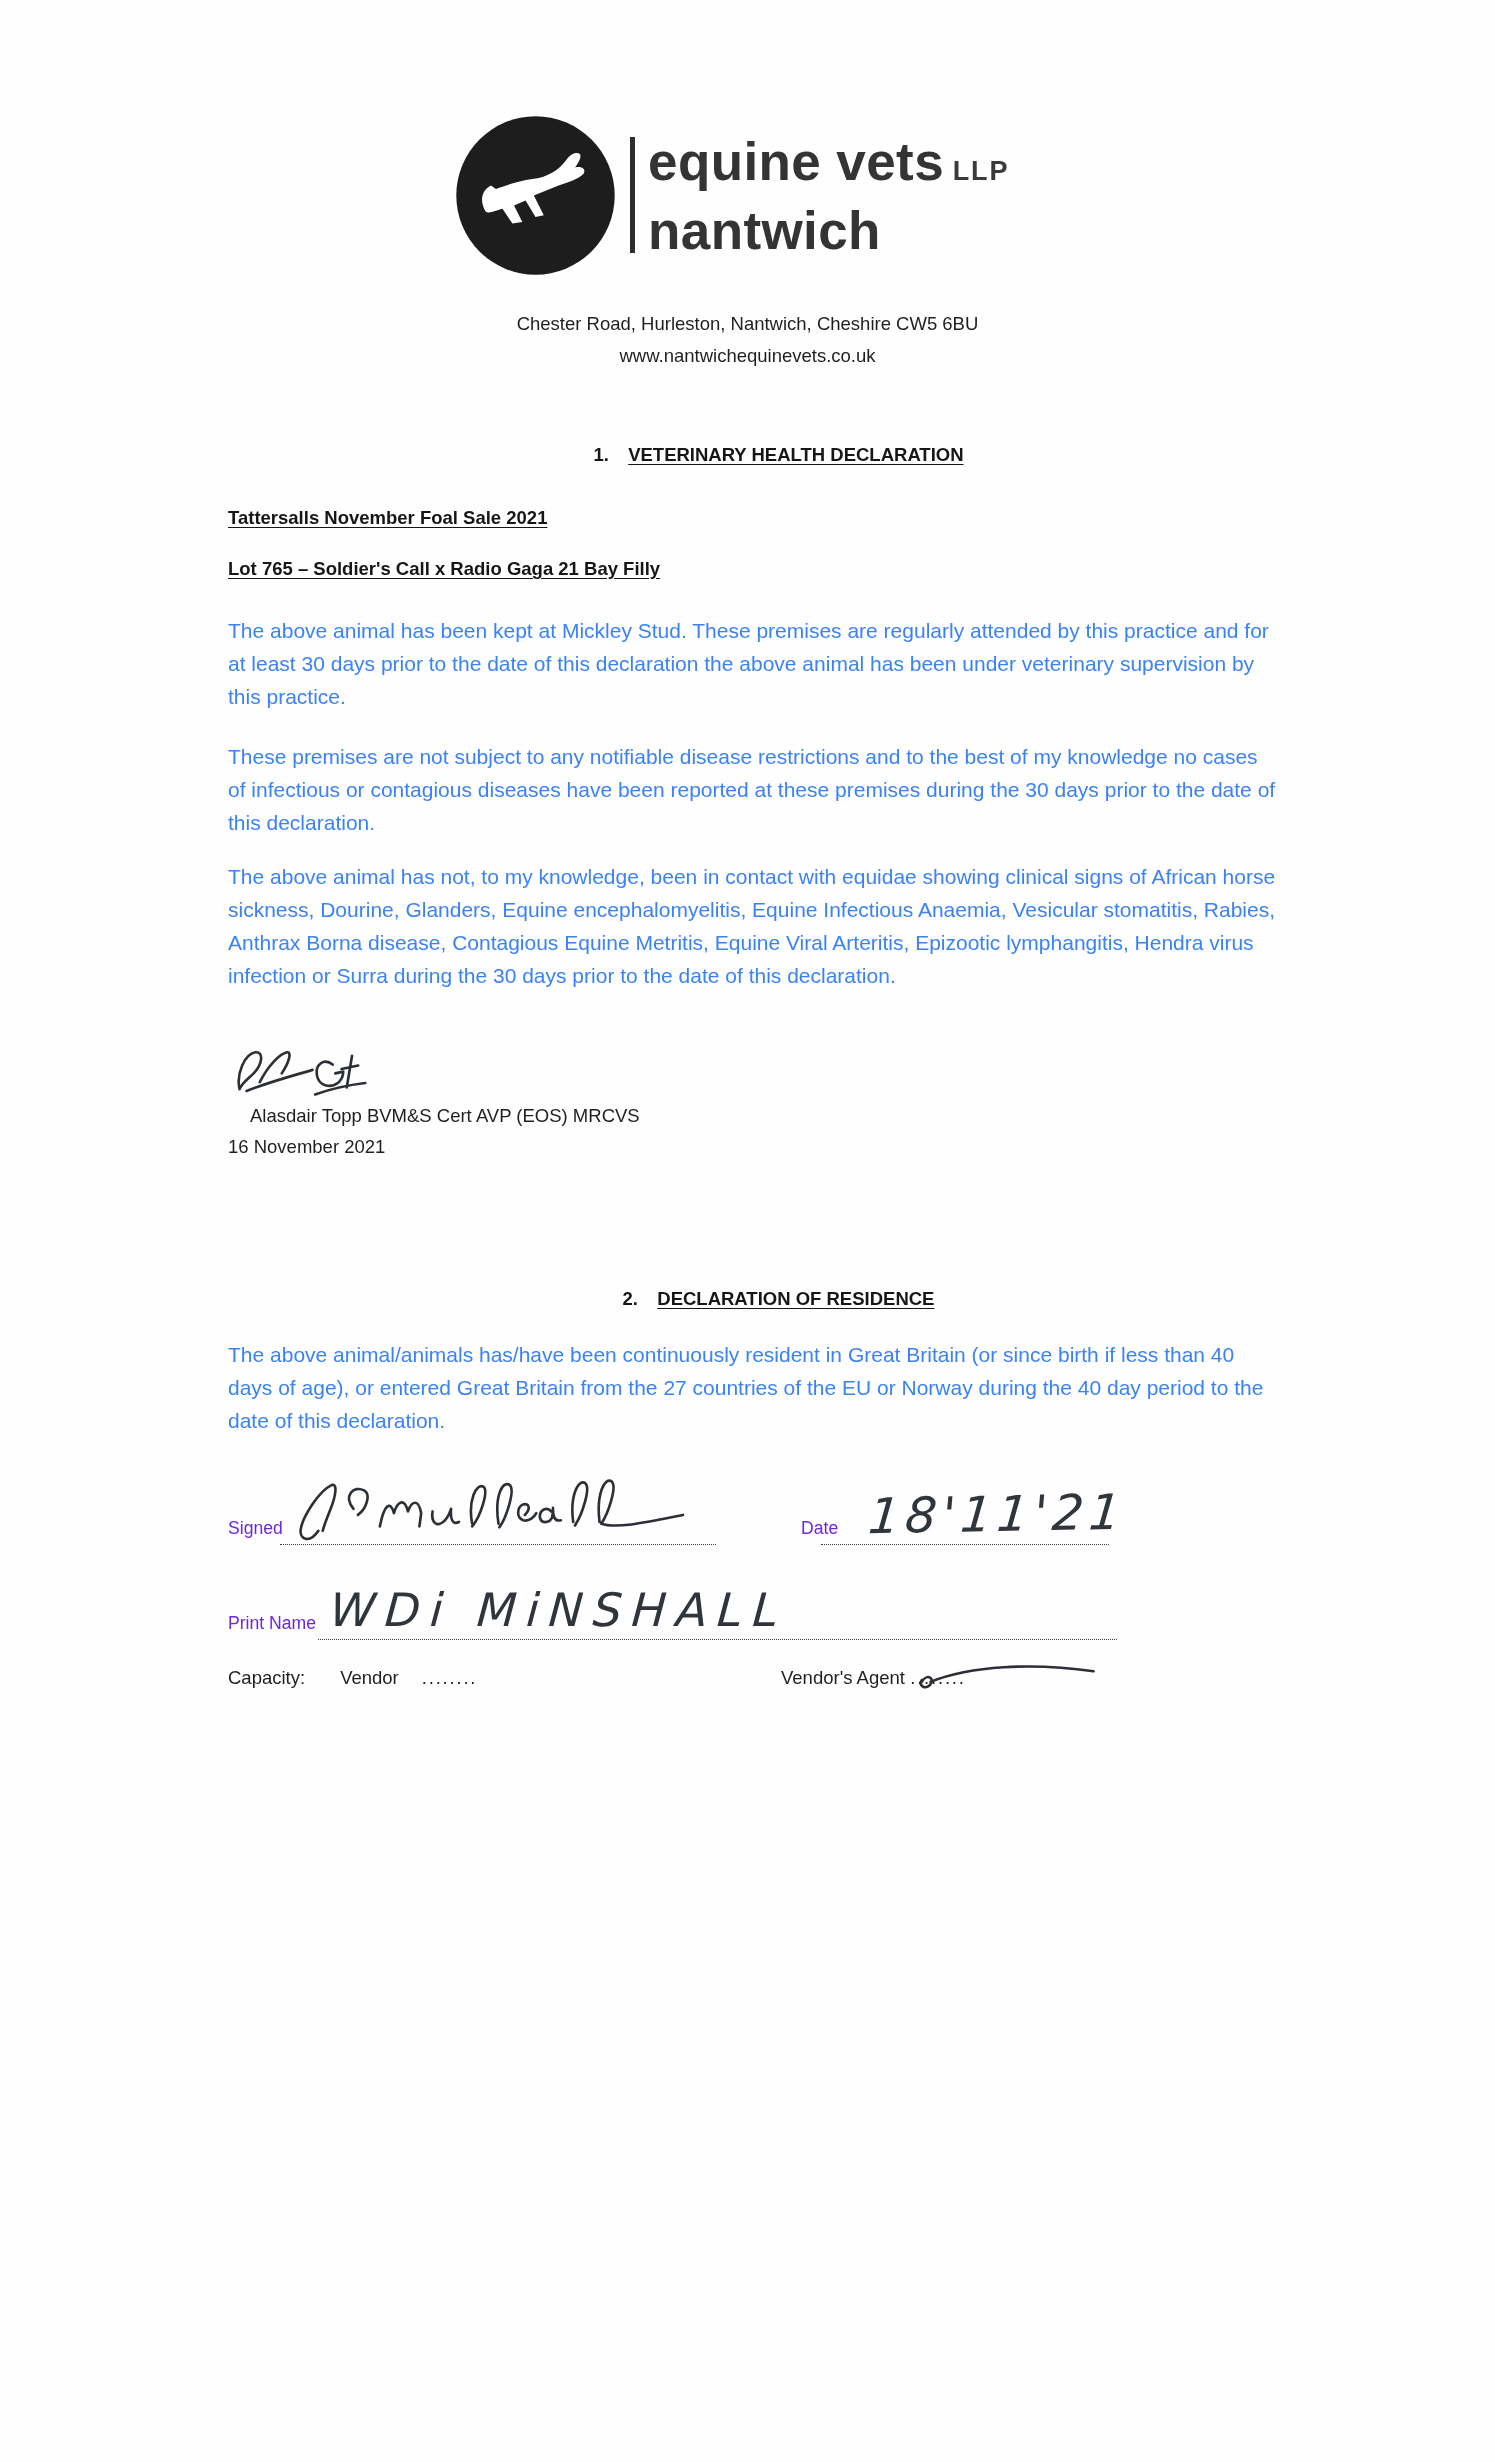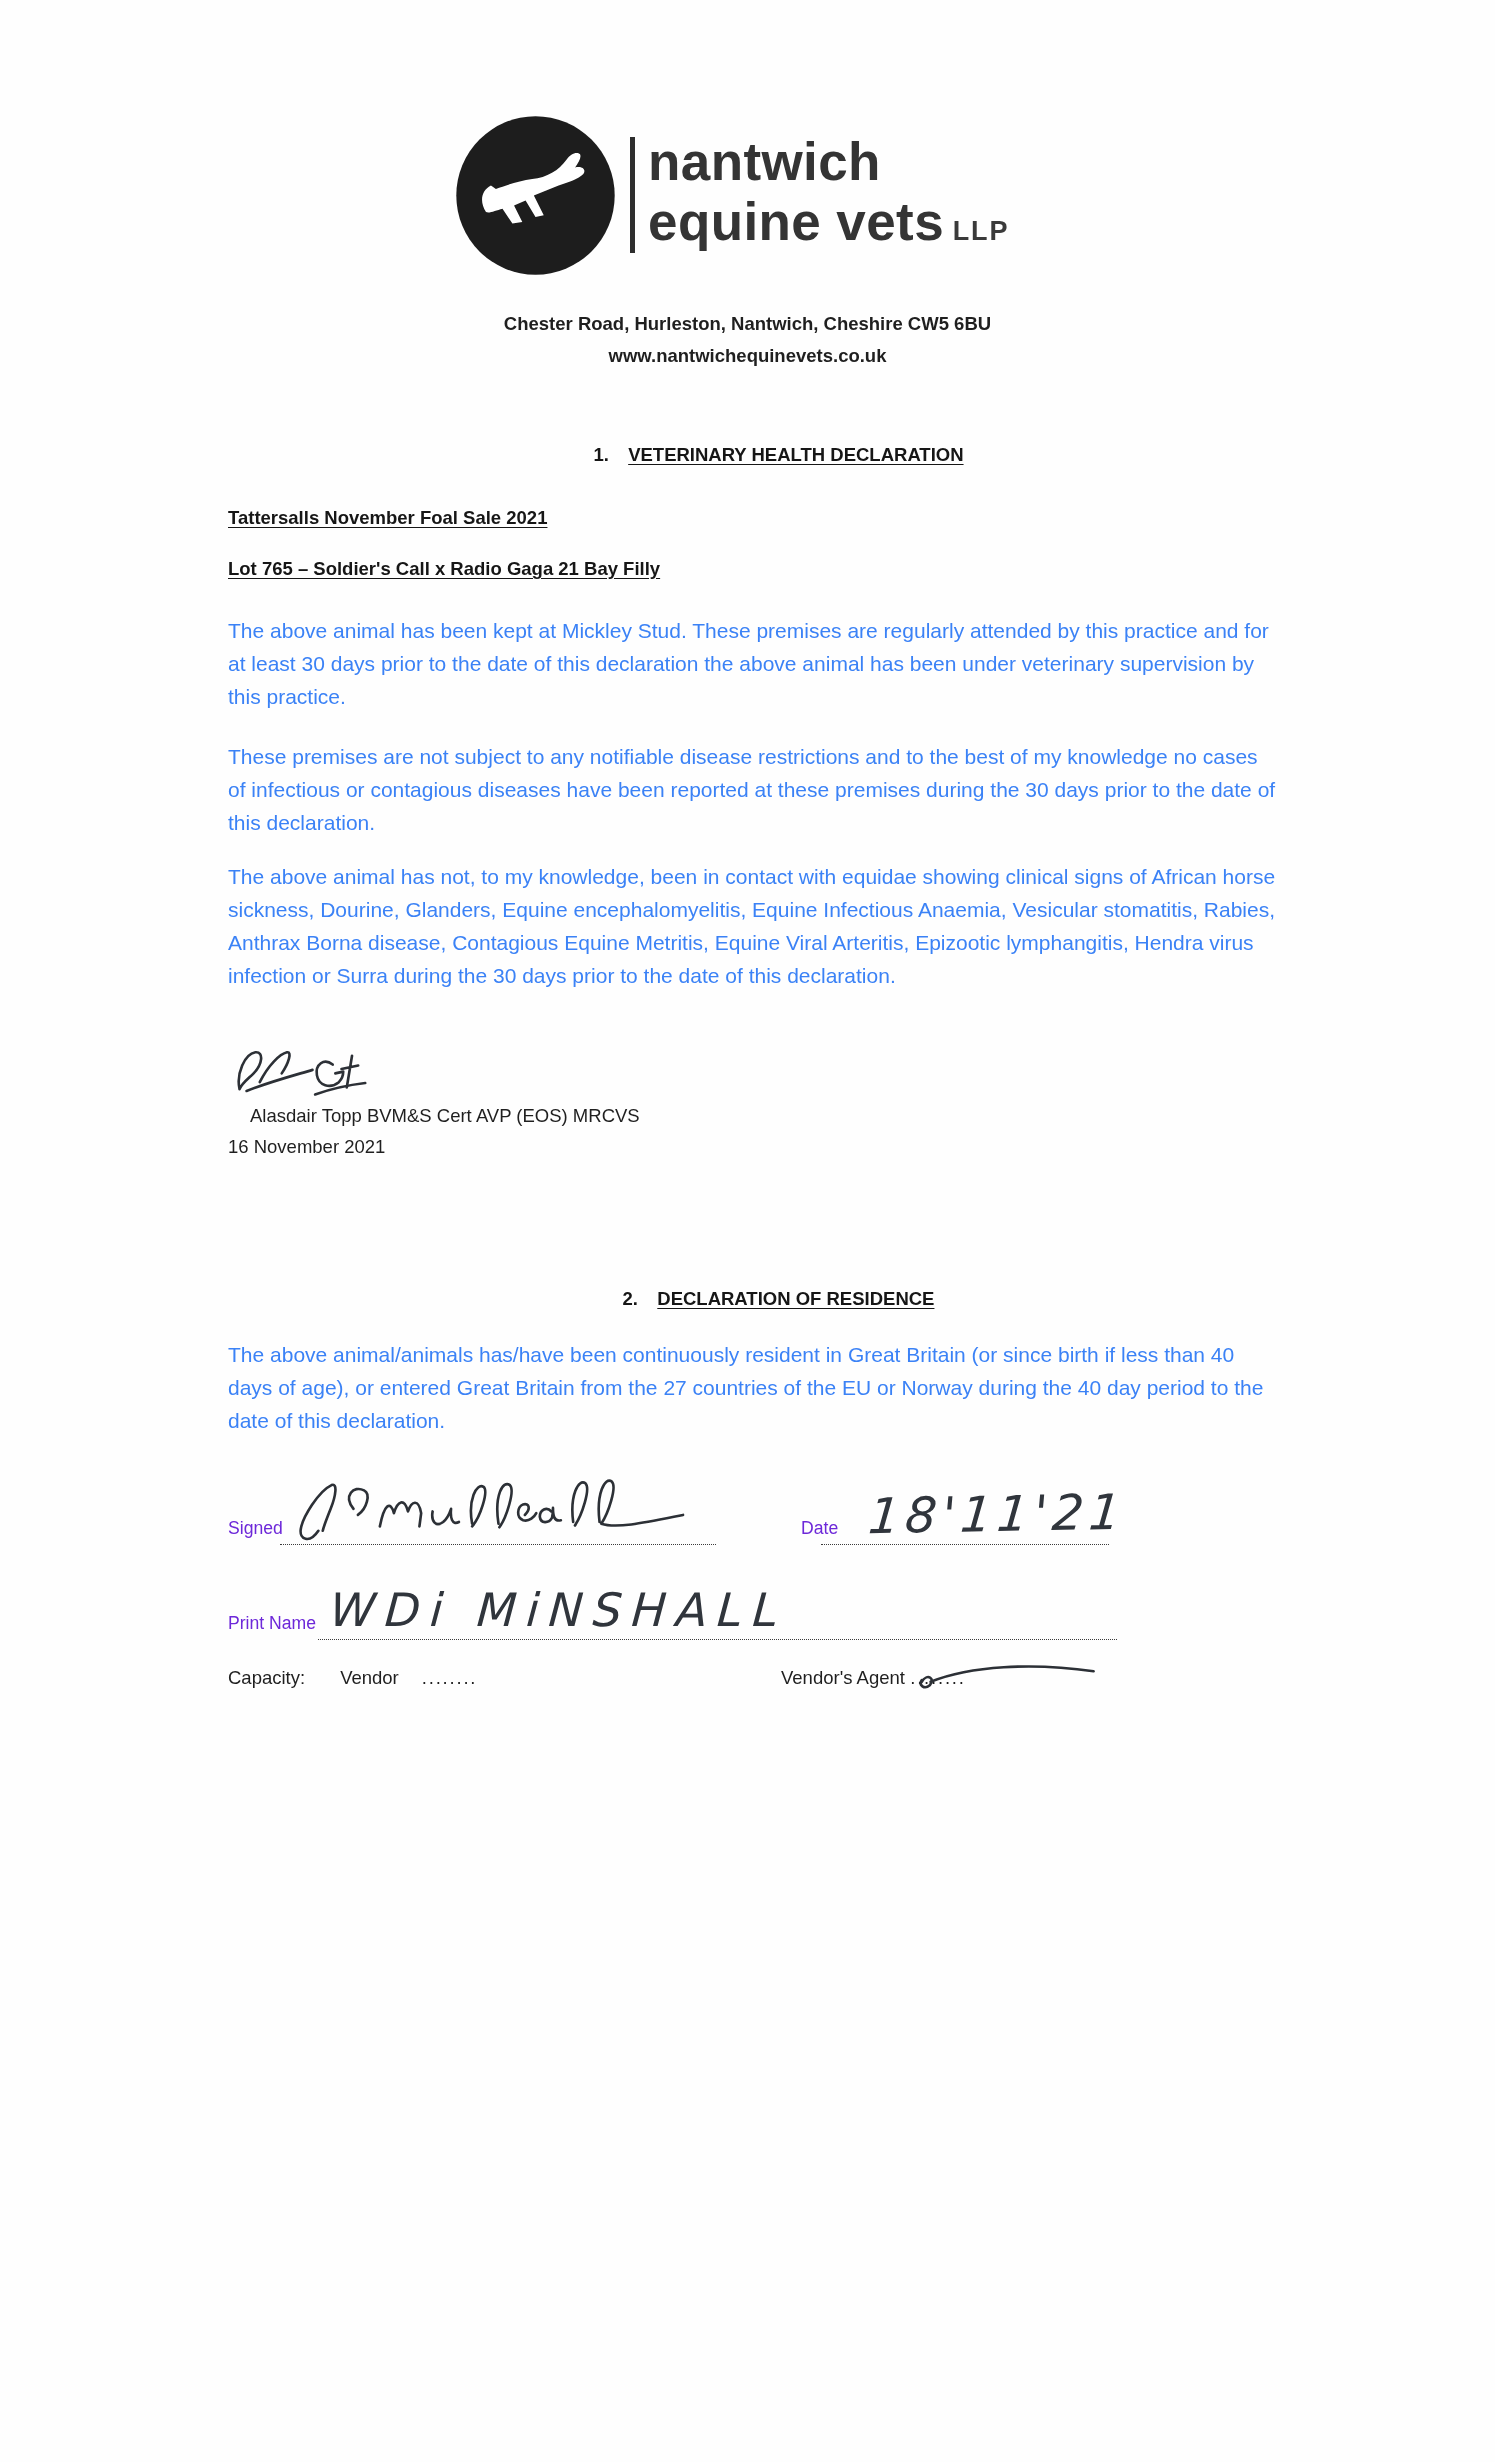--- a/index.html
+++ b/index.html
@@ -13,21 +13,21 @@
     overflow:hidden;
   }
   .abs { position:absolute; }
 
   
   .logo-svg { left:453px; top:113px; width:165px; height:165px; }
   .brand-bar { left:630px; top:137px; width:5.3px; height:116px; background:#2e2e2e; }
   .brand-text { left:648px; top:132px; font-size:53px; line-height:60px; font-weight:700; color:#343434; letter-spacing:0.4px; }
   .brand-suffix { font-size:27px; font-weight:600; letter-spacing:1.8px; margin-left:8.8px; color:#3a3a3a; }
 
-  .address-block { left:0; top:308px; width:1495px; text-align:center; font-size:18.5px; line-height:32px; color:#1f1f1f;font-weight:bold; }
+  .address-block { left:0; top:308px; width:1495px; text-align:center; font-size:18.5px; line-height:32px; color:#1f1f1f; }
 
   
   .sec-heading { left:0; width:1495px; text-align:center; padding-left:62px; font-size:18.5px; font-weight:700; color:#161616; }
   .sec-heading .num { margin-right:19.3px; }
   .sec-heading .ttl { text-decoration:underline; text-underline-offset:2.6px; }
 
   .sub-heading { left:228px; font-size:18.5px; font-weight:700; text-decoration:underline; text-underline-offset:2.6px; color:#161616; }
 
   .para { left:228px; width:1051px; font-size:21px; line-height:33px; color:#3b82f6; }
 
@@ -50,22 +50,22 @@
 <body>
 
 <div class="page">
 
   <svg class="abs logo-svg" viewBox="0 0 100 100">
     <circle cx="50" cy="50" r="48" fill="#1d1d1d"></circle>
     <path fill="#ffffff" d="M20 60 C 16 54 17 47 23 44 L 26 46 C 32 44 40 41 48 40 C 57 39 64 35 69 28 C 71 25 75 23 77 25 C 78 27 76 30 74 33 C 78 32 81 34 79 37 C 76 40 70 42 64 44 C 59 46 54 48 49 50 L 55 62 L 50 63 L 44 53 L 37 56 L 42 66 L 36 67 L 30 58 C 26 59 22 61 20 60 Z"></path>
   </svg>
   <div class="abs brand-bar"></div>
   <div class="abs brand-text">
+    <div><span>equine vets</span><span class="brand-suffix">LLP</span></div>
     <div>nantwich</div>
-    <div><span>equine vets</span><span class="brand-suffix">LLP</span></div>
   </div>
 
   <div class="abs address-block">
     <div>Chester Road, Hurleston, Nantwich, Cheshire CW5 6BU</div>
     <div>www.nantwichequinevets.co.uk</div>
   </div>
 
   <div class="abs sec-heading" style="top:444px;">
     <span class="num">1.</span><span class="ttl">VETERINARY HEALTH DECLARATION</span>
   </div>

